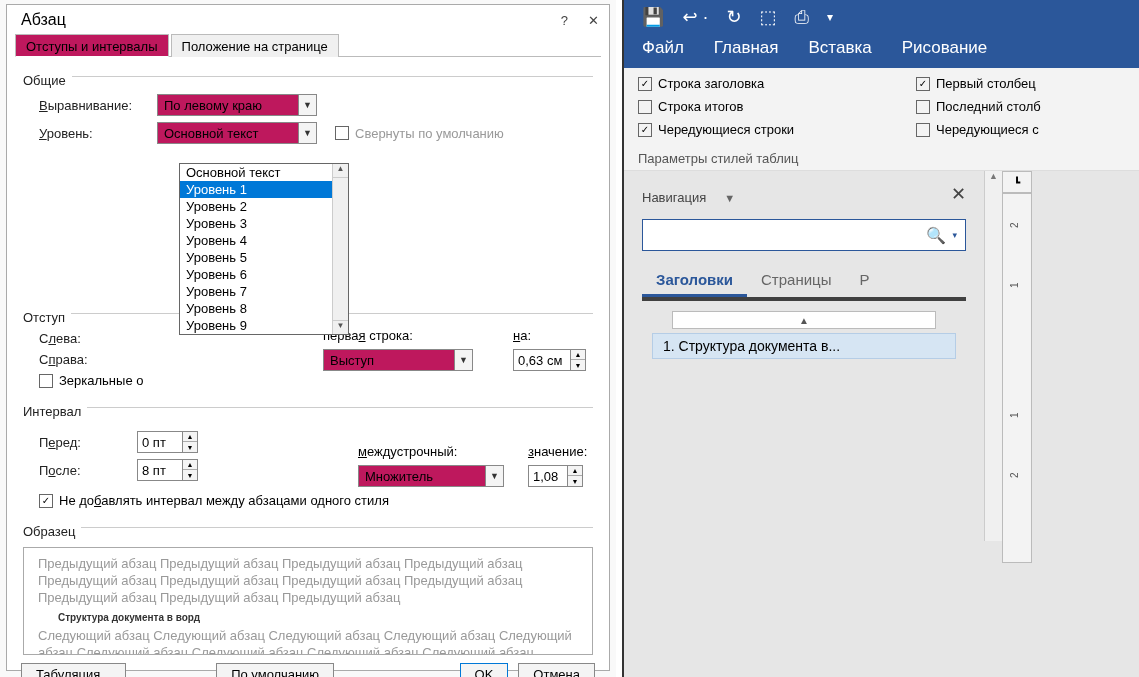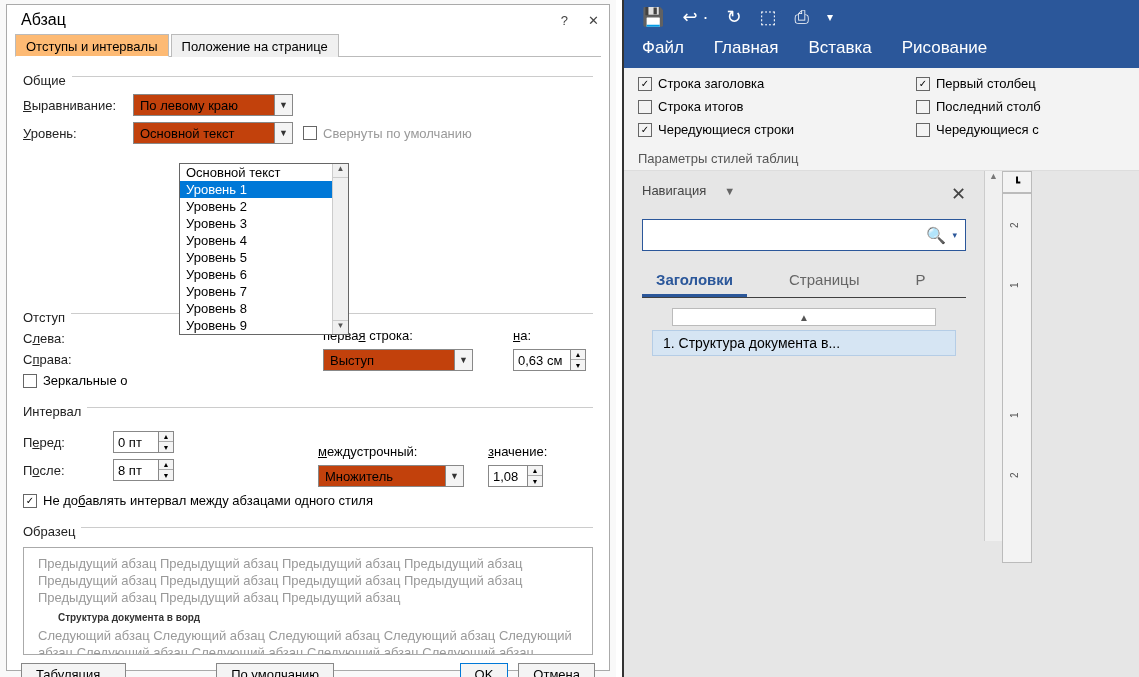--- a/index.html
+++ b/index.html
@@ -7,32 +7,32 @@
 .left-panel { width: 622px; border-right: 6px solid #fff; padding: 4px 6px 6px 6px; position: relative; background: #f9f9f9; }
 .right-panel { width: 517px; border-left: 2px solid #333; background: #fff; }
 
 
 .dlg { background: #fff; border: 1px solid #aaa; height: 100%; position: relative; }
 .dlg-header { display: flex; justify-content: space-between; align-items: center; padding: 6px 10px 4px 14px; }
 .dlg-title { font-size: 16px; }
 .dlg-ctrls { display: flex; gap: 20px; align-items: center; color: #444; }
 .tabs { display: flex; margin: 0 8px; border-bottom: 1px solid #bbb; }
 .tab { padding: 4px 10px 2px; border: 1px solid #bbb; border-bottom: none; margin-right: 2px; background: #f0f0f0; position: relative; top: 1px; }
-.tab.active { background: #fdba74; border-bottom: 1px solid #fff; }
+.tab.active { background: #be185d; border-bottom: 1px solid #fff; }
 .underline { text-decoration: underline; text-underline-offset: 1px; }
 
 .section { margin: 8px 16px 0 16px; }
 .fieldset { position: relative; margin-top: 10px; padding-top: 6px; }
 .fieldset-label { position: relative; display: inline-block; background: #fff; padding-right: 6px; color: #222; }
 .fieldset-hr { position: absolute; left: 0; right: 0; top: 9px; border-top: 1px solid #ccc; z-index: 0; }
 .fieldset-label { position: relative; z-index: 1; }
 
-.row { display: flex; align-items: center; margin: 6px 0; }
+.row { display: flex; align-items: center; margin: 6px 16px; gap: 8px; }
 .label { width: 110px; color: #222; }
-.combo { display: flex; align-items: center; border: 1px solid #888; height: 22px; background: #c2410c; }
+.combo { display: flex; align-items: center; border: 1px solid #888; height: 22px; background: #be185d; }
 .combo-text { padding: 0 6px; flex: 1; }
 .combo-btn { width: 18px; height: 100%; border-left: 1px solid #888; display: flex; align-items: center; justify-content: center; font-size: 9px; color: #333; background: #f4f4f4; }
 .combo-btn::after { content: "▼"; }
 .chk { display: flex; align-items: center; gap: 6px; }
 .chk-box { width: 14px; height: 14px; border: 1px solid #666; display: inline-flex; align-items: center; justify-content: center; font-size: 10px; line-height: 1; }
 .disabled { color: #999; justify-content: center; }
 .spinner { display: flex; }
 .spinner input { width: 46px; height: 22px; border: 1px solid #888; padding: 0 4px; }
 .spin-btns { display: flex; flex-direction: column; border: 1px solid #888; border-left: none; }
 .spin-btn { width: 14px; height: 10px; display: flex; align-items: center; justify-content: center; font-size: 7px; background: #f4f4f4; border-bottom: 1px solid #aaa; }
@@ -61,27 +61,27 @@
 .qat { display: flex; align-items: center; gap: 18px; padding: 6px 18px 10px; }
 .qat span { font-size: 18px; }
 .ribbon-tabs { display: flex; gap: 30px; padding: 0 18px 10px; }
 .ribbon-tab { font-size: 17px; color: #fff; }
 .table-opts { background: #f3f3f3; padding: 8px 14px 4px; border-bottom: 1px solid #ddd; }
 .opt-grid { display: grid; grid-template-columns: 270px 1fr; row-gap: 8px; column-gap: 8px; }
 .opt-caption { grid-column: 1 / -1; text-align: left; padding-top: 6px; color: #555; }
 
 .lower { display: flex; background:#e6e6e6; height: 100%; }
 .nav-pane { background: #e6e6e6; width: 360px; padding: 12px 18px; }
-.nav-title { font-size: 24px; color: #444; display: flex; align-items: flex-start; gap: 18px; }
+.nav-title { font-size: 24px; color: #444; display: flex; align-items: flex-end; gap: 18px; }
 .nav-title .caret::after { content:"▼"; font-size:11px; color:#666; }
 .nav-close { font-size: 18px; color: #444; margin-left: auto; }
 .nav-search { margin: 14px 0; border: 1px solid #2b579a; background: #fff; height: 32px; display: flex; align-items: center; padding: 0 8px; }
 .nav-search .lens { margin-left: auto; color: #2b579a; font-size: 16px; }
 .nav-search .caret2 { margin-left: 6px; font-size: 9px; color:#2b579a; }
-.nav-tabs { display: flex; border-bottom: 1px solid #404040; gap: 28px; }
+.nav-tabs { display: flex; border-bottom: 4px solid #404040; }
 .nav-tab { padding: 6px 14px; color: #666; font-size: 15px; }
 .nav-tab.active { color: #2b579a; font-weight: 600; border-bottom: 3px solid #2b579a; }
 .nav-collapse { background: #fff; border:1px solid #bbb; margin: 10px 30px 0; height: 18px; display:flex; align-items:center; justify-content:center; font-size:10px; color:#555;}
 .nav-heading-item { background: #d6e5f3; border:1px solid #b5cde6; margin: 4px 10px 0; padding: 4px 10px; font-size: 14px; }
 
 .ruler-corner { width: 30px; height: 22px; background:#f3f3f3; border:1px solid #bbb; display:flex; align-items:center;justify-content:center; font-size:10px; font-weight:bold;}
 .ruler-v { width: 30px; background:#f3f3f3; border:1px solid #bbb; position:relative; height: 370px; }
 .ruler-v span { position:absolute; left:6px; font-size:10px; color:#555; transform: rotate(-90deg); transform-origin:left top; }
 .scrollbar-v { width:18px; background:#f0f0f0; border-left:1px solid #ccc; position:relative; height:370px;}
 .scrollbar-v::before { content:"▲"; position:absolute; top:0; width:100%; text-align:center; font-size:9px; color:#777;}

